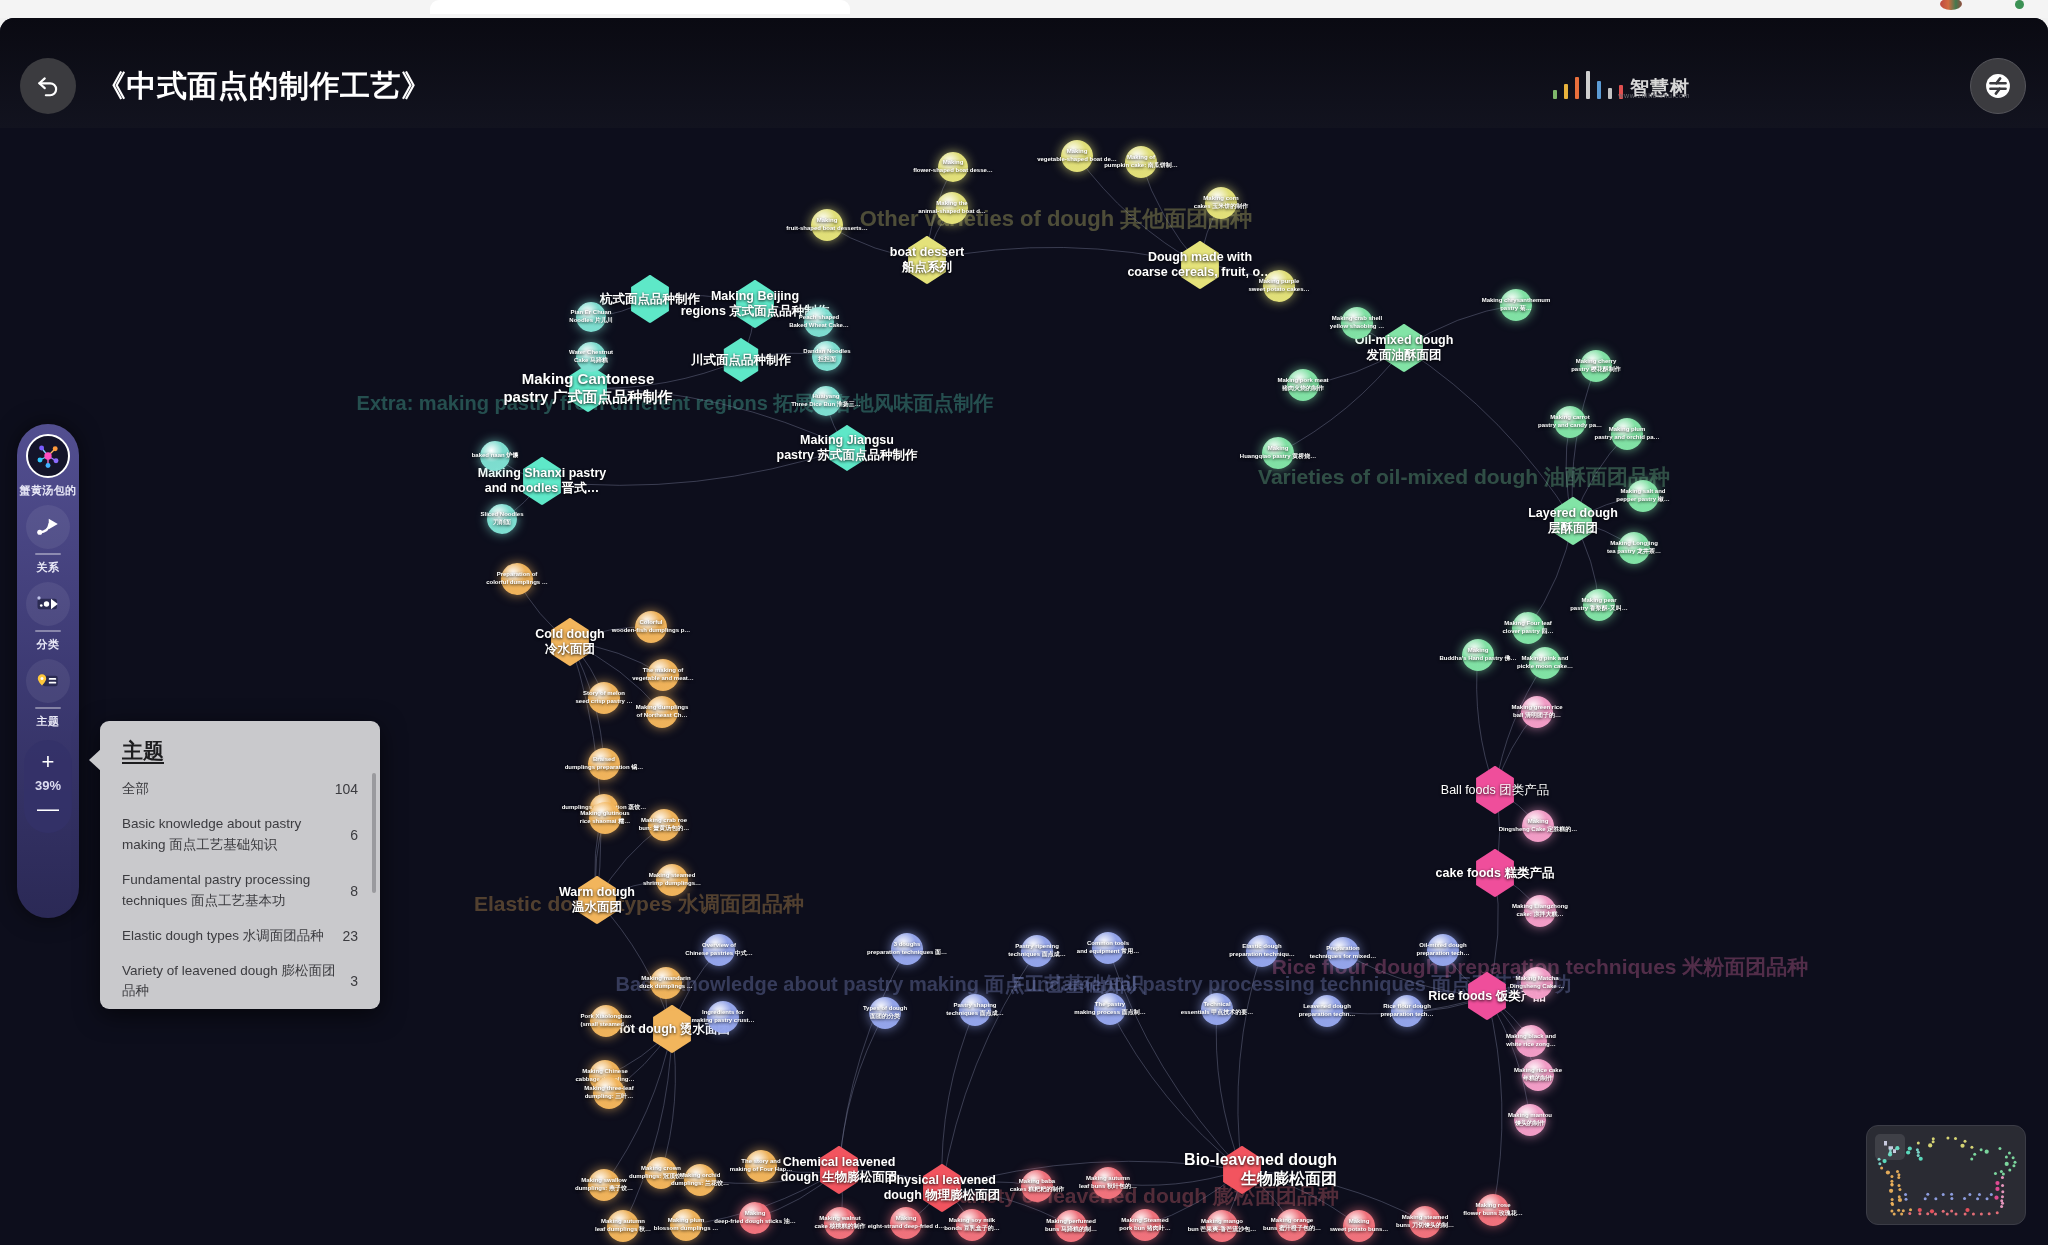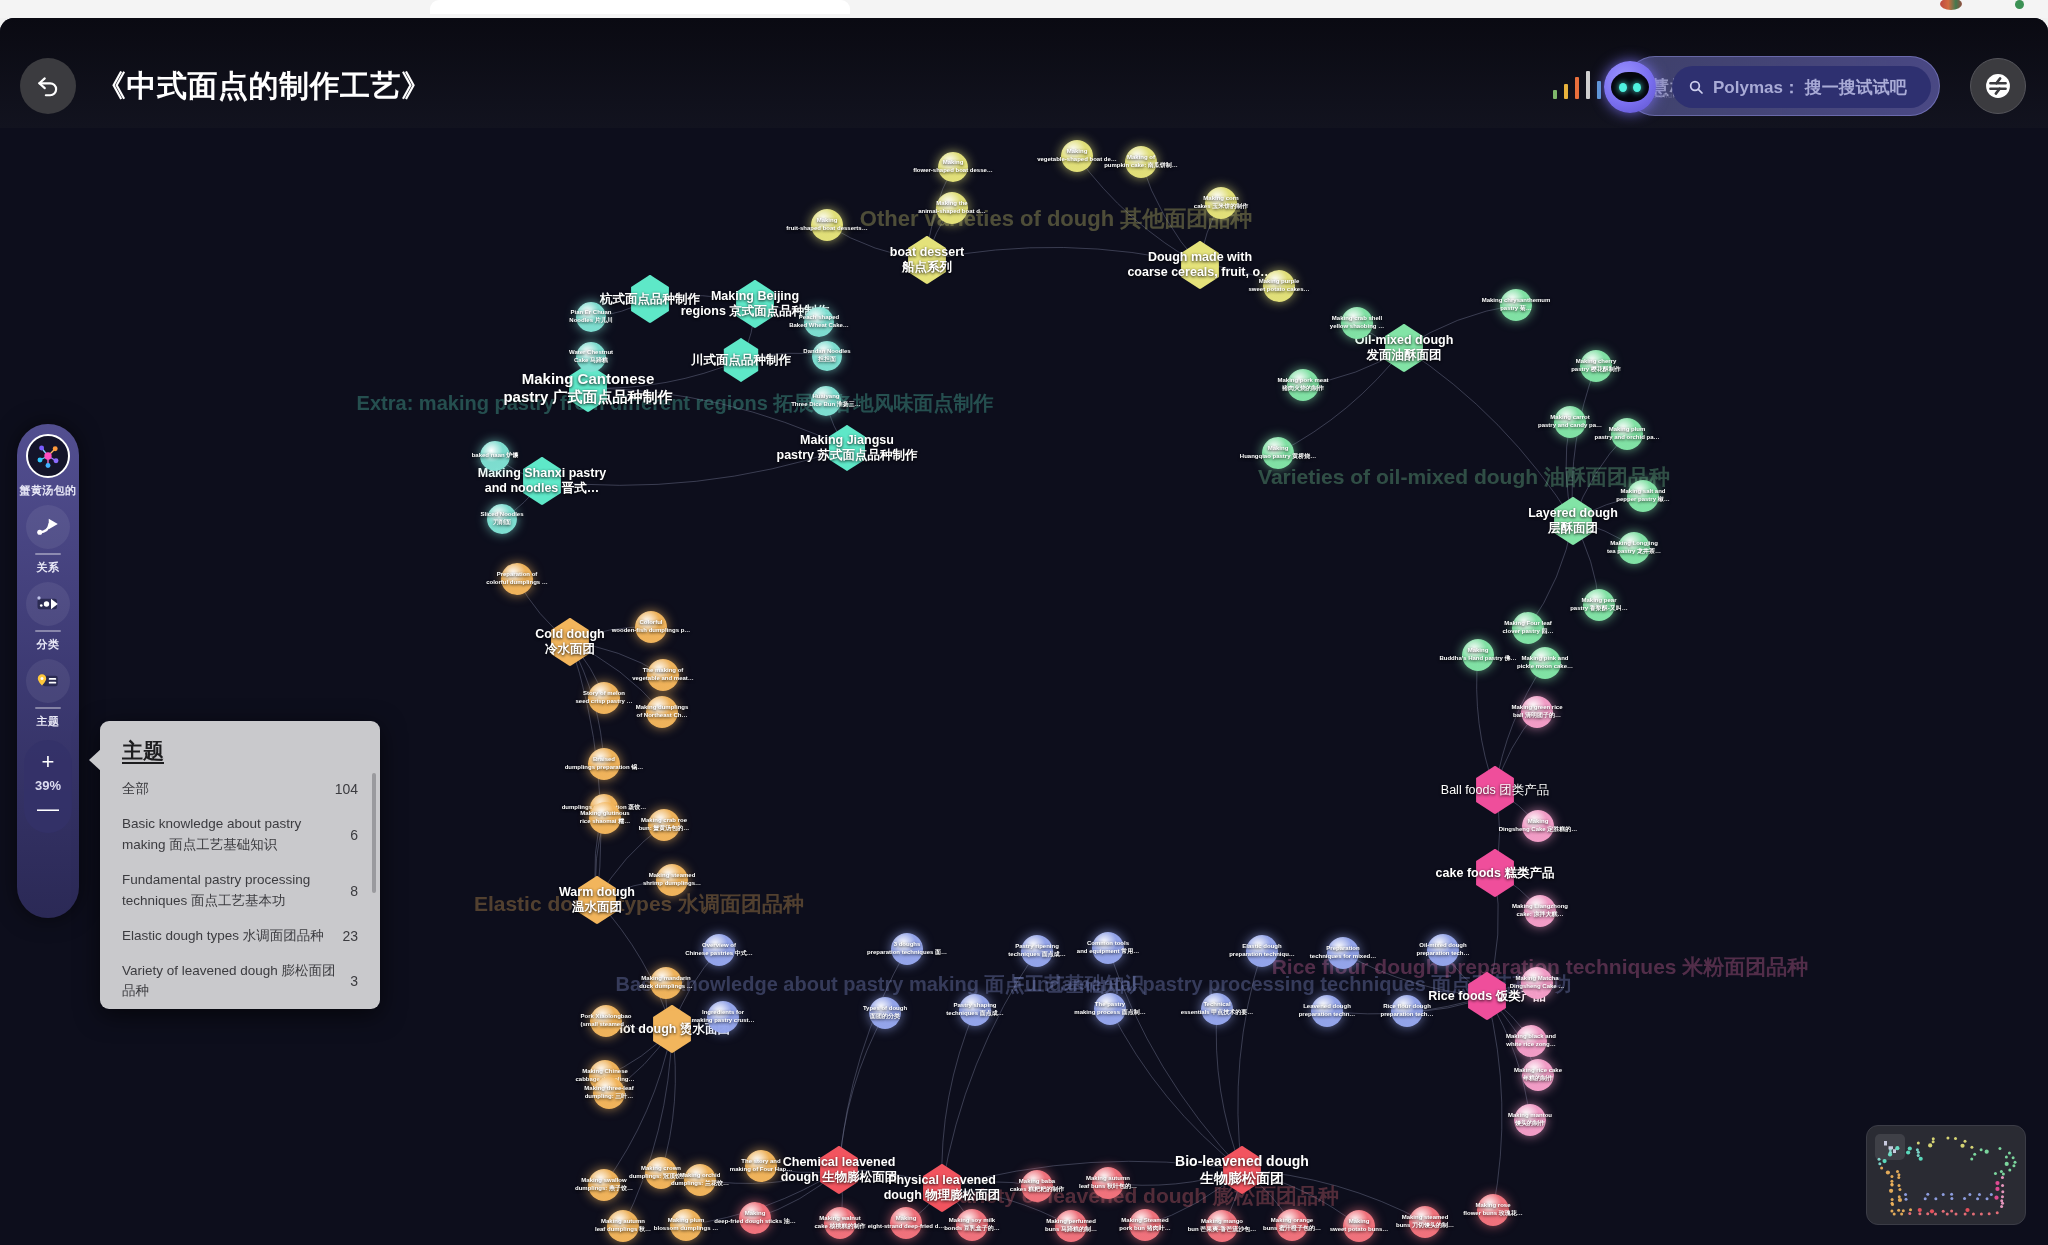--- a/index.html
+++ b/index.html
@@ -332,21 +332,21 @@
         <div class="cap" style="font-size: 12.5px; font-weight: 700; width: 190px; line-height: 1.18;">Chemical leavened
 dough 生物膨松面团</div>
       </div>
       <div class="node" style="left: 942px; top: 1170px;">
         <div class="shape hex" style="width: 44px; height: 48.4px; background: rgb(242, 84, 95); box-shadow: rgba(242, 84, 95, 0.65) 0px 0px 14px;"></div>
         <div class="cap" style="font-size: 12.5px; font-weight: 700; width: 190px; line-height: 1.18;">Physical leavened
 dough 物理膨松面团</div>
       </div>
       <div class="node" style="left: 1242px; top: 1152px;">
         <div class="shape hex" style="width: 44px; height: 48.4px; background: rgb(242, 84, 95); box-shadow: rgba(242, 84, 95, 0.65) 0px 0px 14px;"></div>
-        <div class="cap" style="font-size: 14px; font-weight: 700; width: 190px; line-height: 1.18;">Bio-leavened dough
+        <div class="cap" style="font-size: 16px; font-weight: 700; width: 190px; line-height: 1.18; text-align: right;">Bio-leavened dough
 生物膨松面团</div>
       </div>
       <div class="node" style="left: 952px; top: 190px;">
         <div class="shape circle" style="width: 32px; height: 32px; background: radial-gradient(circle at 38% 32%, rgb(255, 255, 255) 0%, rgba(228, 226, 122, 0.98) 42%, rgb(228, 226, 122) 100%); box-shadow: rgba(228, 226, 122, 0.65) 0px 0px 11px;"></div>
         <div class="cap" style="font-size: 6px; font-weight: 600; width: 86px; line-height: 1.3;">Making the
 animal-shaped boat d…</div>
       </div>
       <div class="node" style="left: 953px; top: 149px;">
         <div class="shape circle" style="width: 30px; height: 30px; background: radial-gradient(circle at 38% 32%, rgb(255, 255, 255) 0%, rgba(228, 226, 122, 0.98) 42%, rgb(228, 226, 122) 100%); box-shadow: rgba(228, 226, 122, 0.65) 0px 0px 11px;"></div>
         <div class="cap" style="font-size: 6px; font-weight: 600; width: 86px; line-height: 1.3;">Making
@@ -762,35 +762,20 @@
       <div class="bar" style="height:15px;background:#e8b23c"></div>
       <div class="bar" style="height:22px;background:#e86f3c"></div>
       <div class="bar" style="height:28px;background:#cfcfcf"></div>
       <div class="bar" style="height:18px;background:#5b9bd5"></div>
       <div class="bar" style="height:11px;background:#c4c4c4"></div>
       <div class="bar" style="height:14px;background:#e05050"></div>
       <div id="brand-name">智慧树</div>
     </div>
     <div id="brand-sub">www.zhihuishu.com</div>
 
-    <div id="search-shell">
-      <div id="bot-avatar">
-        <div id="bot-face">
-          <span class="bot-eye"></span>
-          <span class="bot-eye"></span>
-        </div>
-      </div>
-      <div id="search-bar">
-        <svg id="search-icon" viewBox="0 0 24 24" fill="none" stroke="#cfd0ee" stroke-width="2.6" stroke-linecap="round">
-          <circle cx="10.5" cy="10.5" r="6.5"></circle>
-            <path d="M15.5 15.5 L21 21"></path>
-        </svg>
-        <span id="search-placeholder">Polymas： 搜一搜试试吧</span>
-      </div>
-    </div>
 
     <button id="share-button">
       <svg viewBox="0 0 24 24" width="26" height="26">
         <circle cx="12" cy="12" r="11" fill="#ffffff"></circle>
         <path d="M5 9.5 H19 M5 14.5 H19" stroke="#3b3b3f" stroke-width="2.4" stroke-linecap="round"></path>
         <path d="M14 5 L10.5 9.5 M10 19 L13.5 14.5" stroke="#3b3b3f" stroke-width="2.4" stroke-linecap="round"></path>
       </svg>
     </button>
   </div>
 

